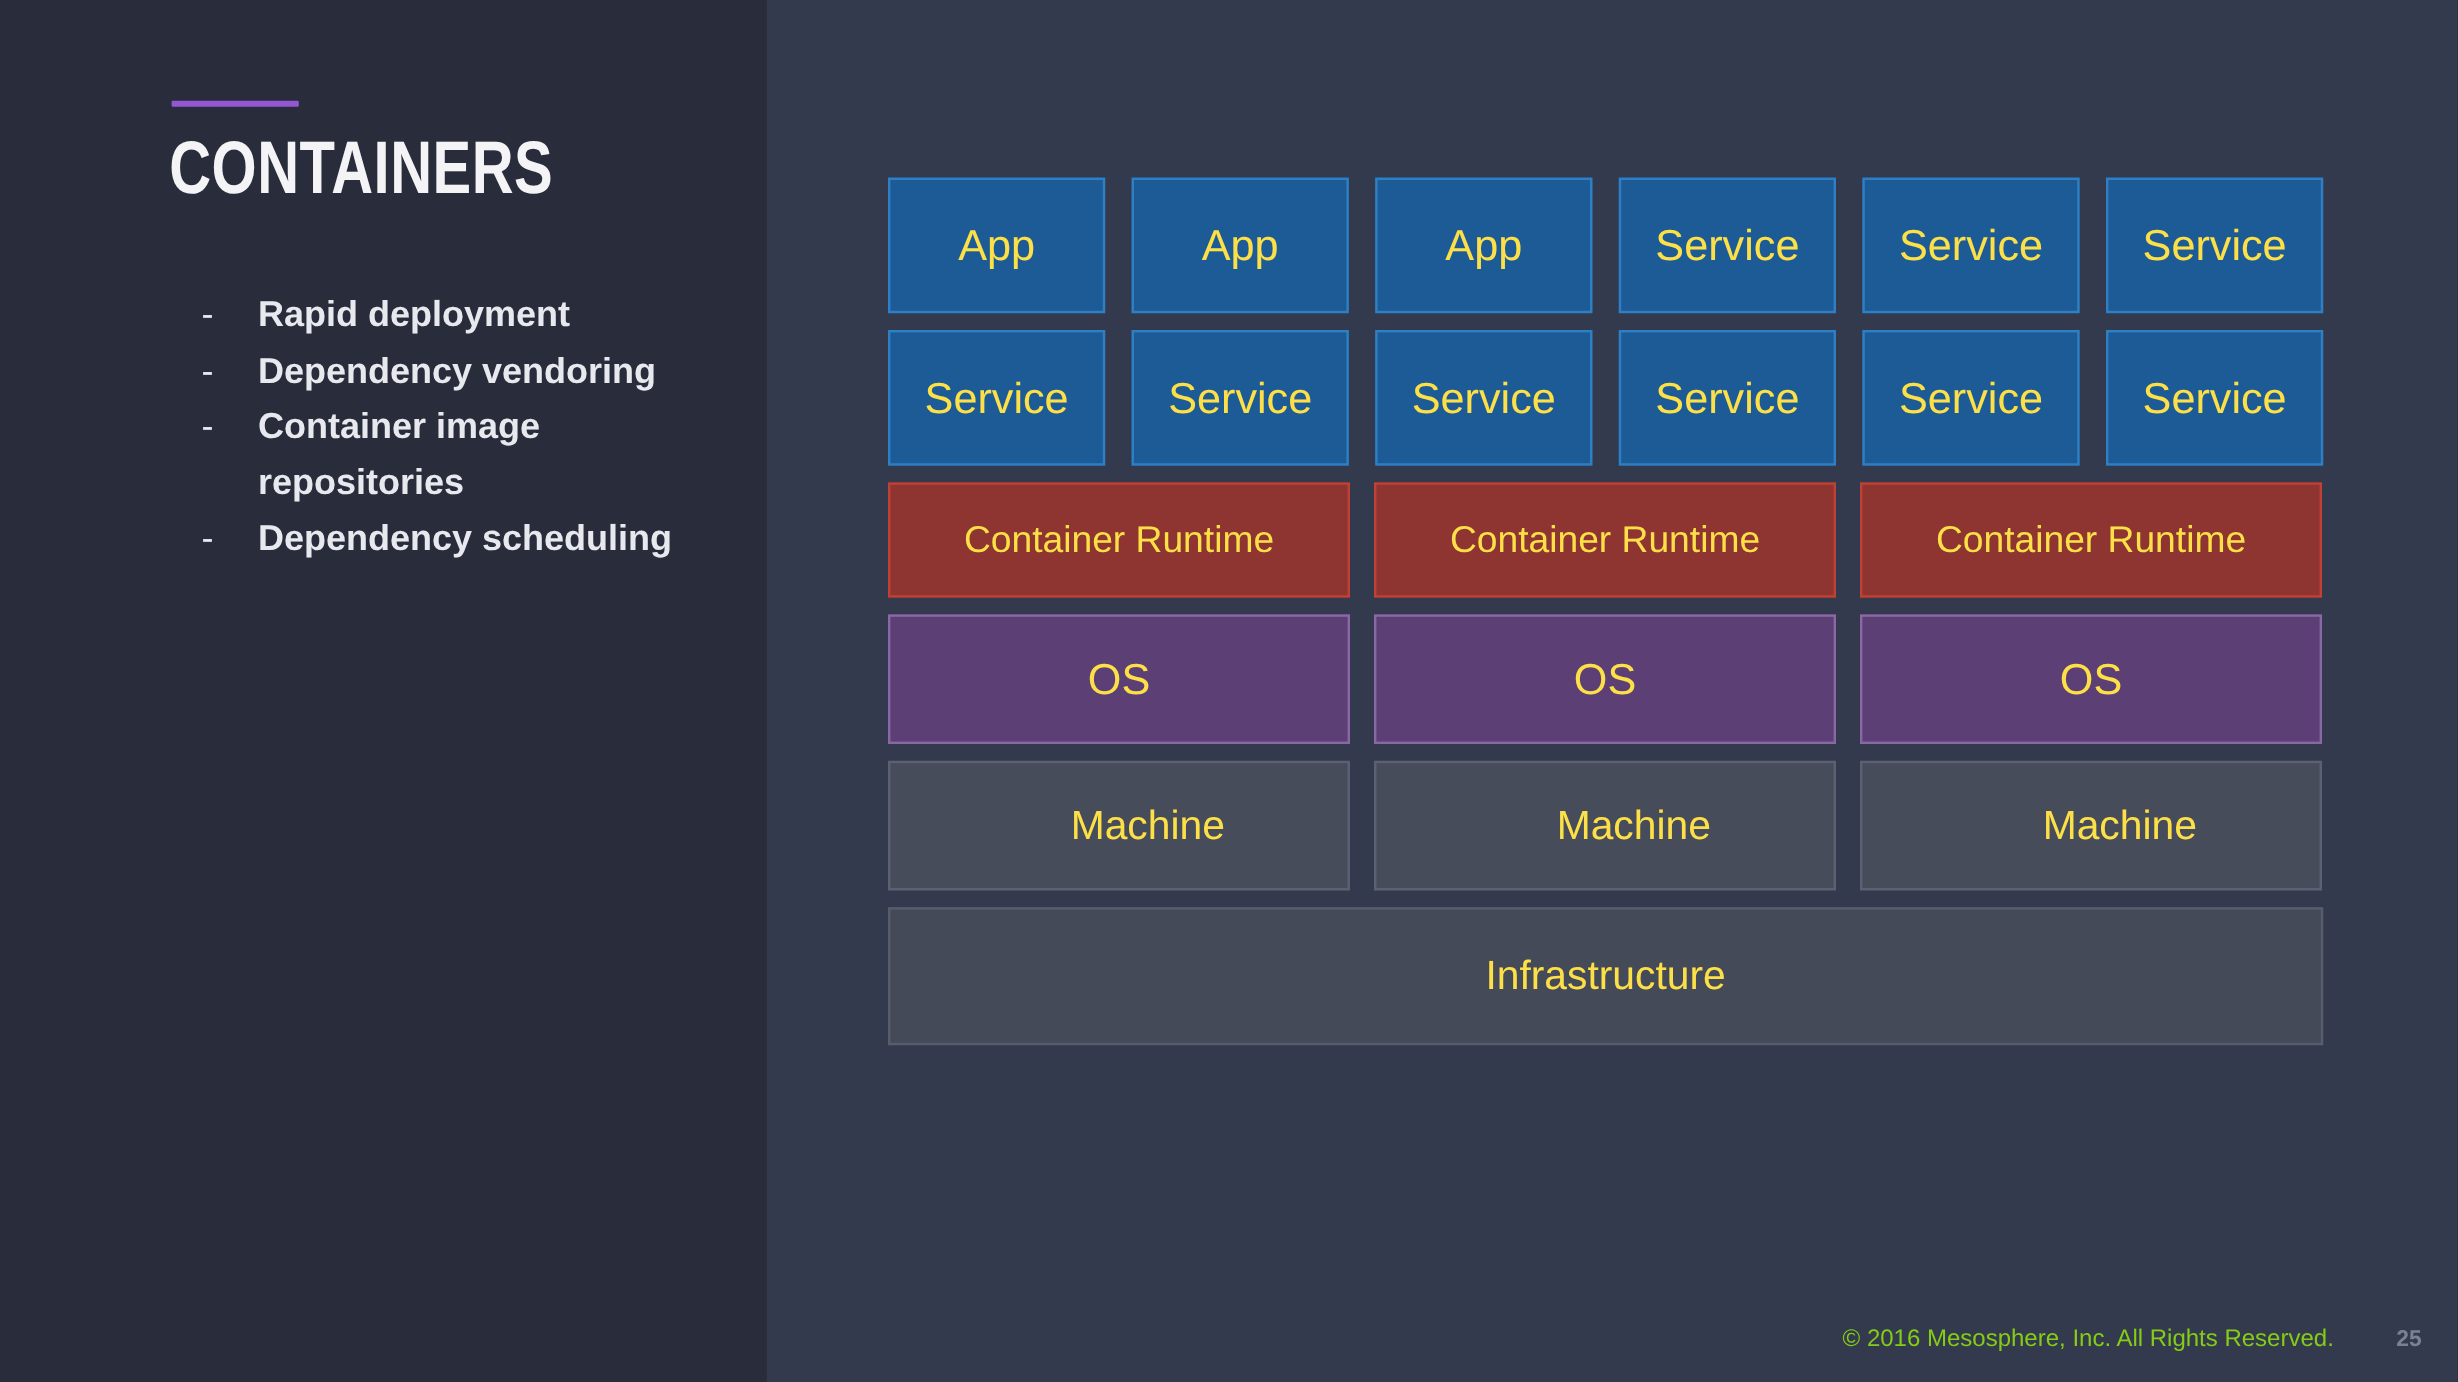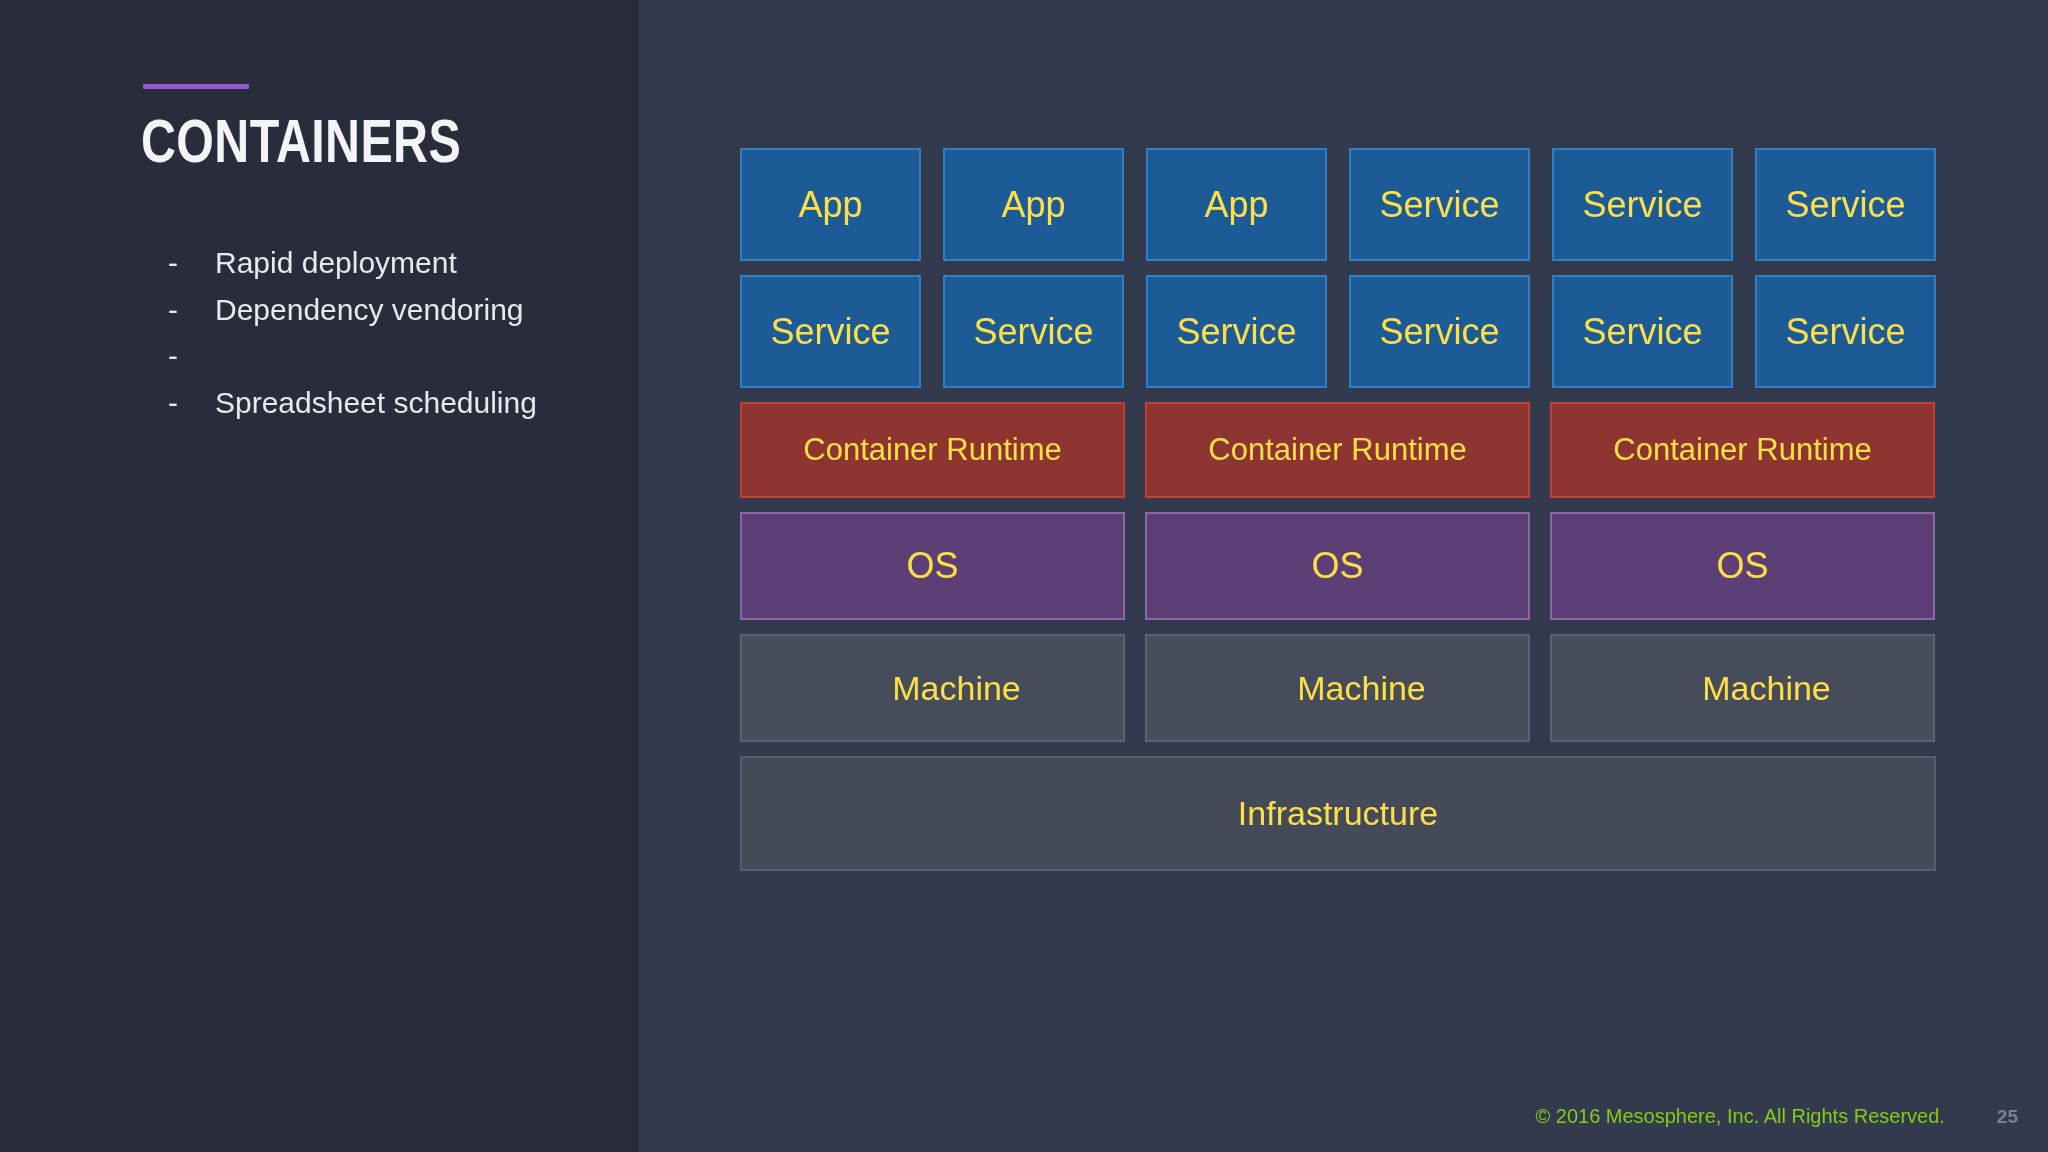--- a/index.html
+++ b/index.html
@@ -76,20 +76,21 @@
   }
   .bullet-dash {
     flex: 0 0 47px;
     color: #e8e9ee;
     font-size: 30px;
     line-height: 46.5px;
   }
   .bullet-text {
     flex: 1 1 auto;
     color: #e8e9ee;
+    font-weight: bold;
   }
 
   
   #diagram-panel {
     flex: 1 1 auto;
     position: relative;
   }
 
   #stack {
     position: absolute;
@@ -200,24 +201,25 @@
       <li>
         <span class="bullet-dash">-</span>
         <span class="bullet-text">Rapid deployment</span>
       </li>
       <li>
         <span class="bullet-dash">-</span>
         <span class="bullet-text">Dependency vendoring</span>
       </li>
       <li>
         <span class="bullet-dash">-</span>
-      </li>
-      <li>
-        <span class="bullet-dash">-</span>
-        <span class="bullet-text">Spreadsheet scheduling</span>
+        <span class="bullet-text">Container image repositories</span>
+      </li>
+      <li>
+        <span class="bullet-dash">-</span>
+        <span class="bullet-text">Dependency scheduling</span>
       </li>
     </ul>
   </div>
 
   <div id="diagram-panel">
 
     <div id="stack">
 
       <div class="stack-row row-small">
         <div class="cell">App</div>

